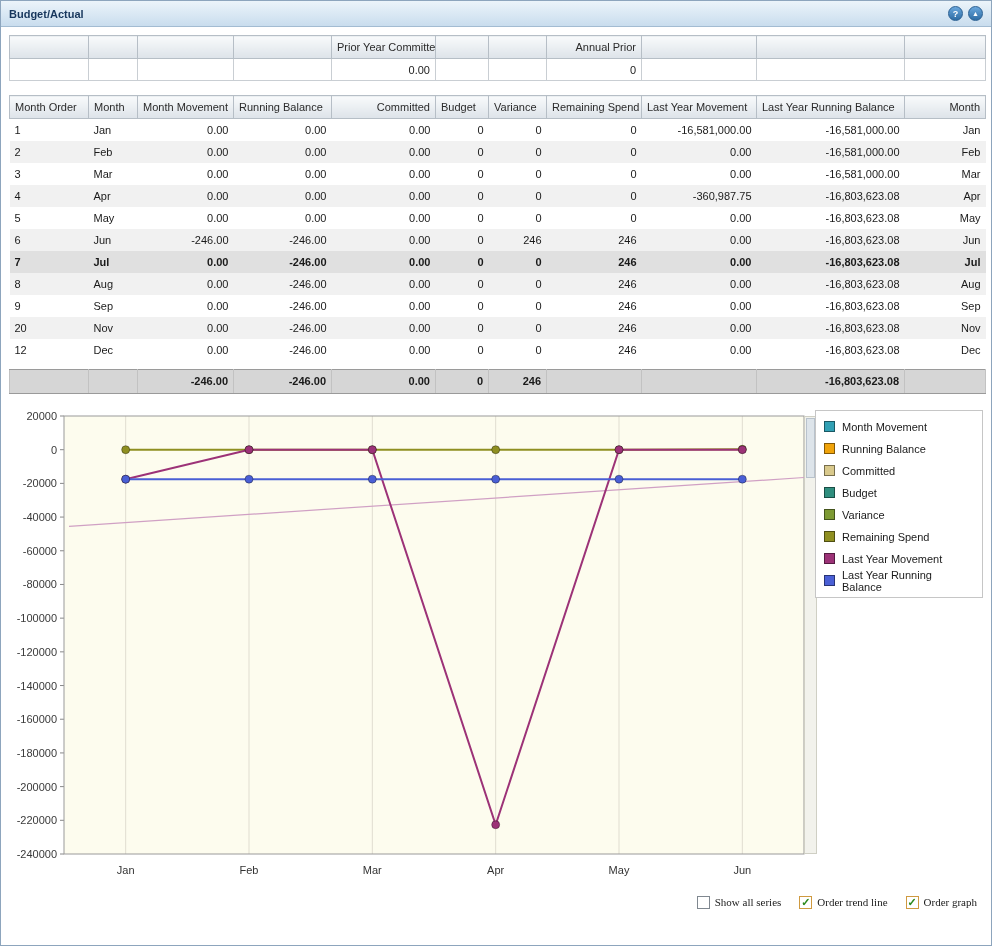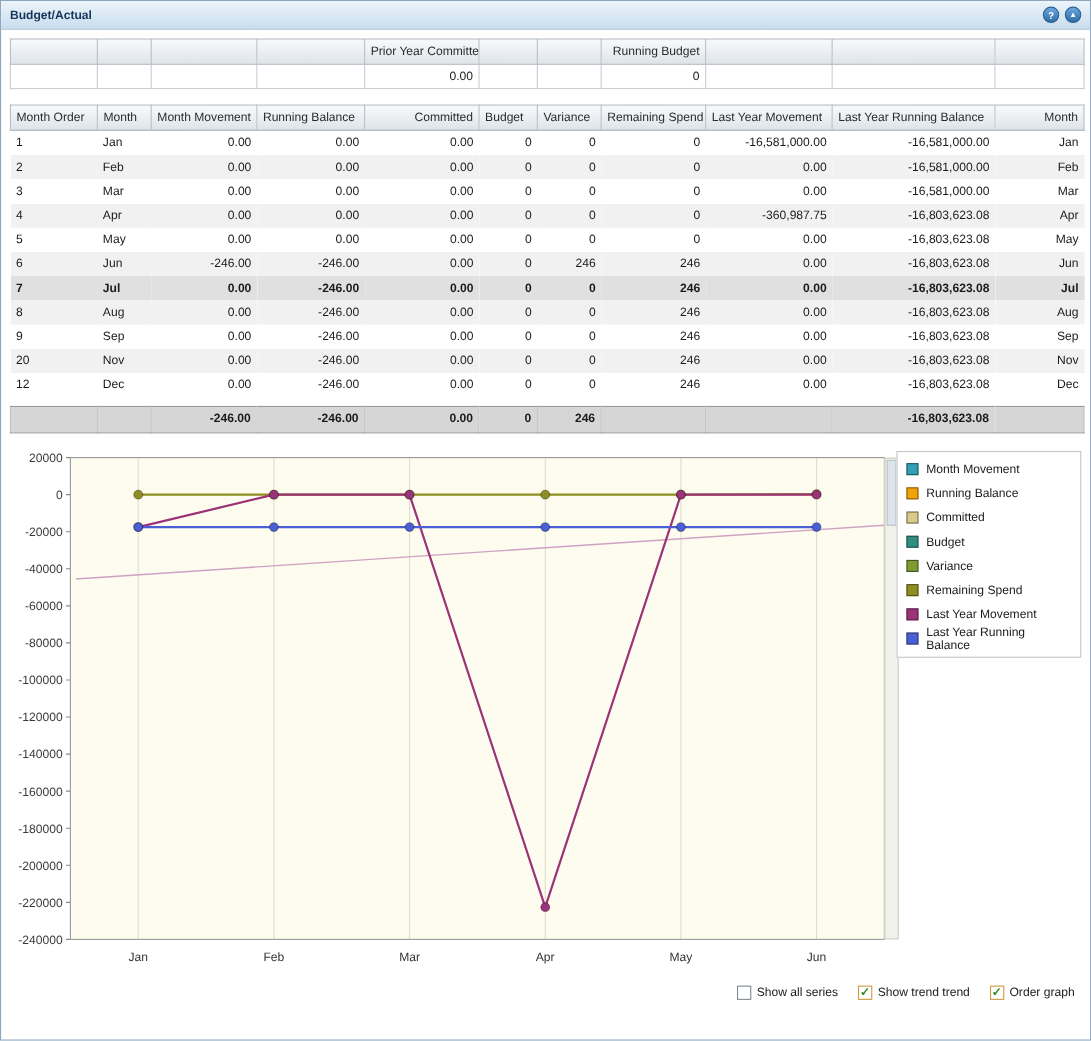--- a/index.html
+++ b/index.html
@@ -56,20 +56,21 @@
     background:#fff;border:1px solid #c6c6c6;padding:5px 8px;
   }
   .legend-item{display:flex;align-items:center;height:22px}
   .legend-swatch{
     width:11px;height:11px;border:1px solid rgba(0,0,0,.45);
     margin-right:7px;flex:0 0 auto;
   }
   .controls{
     display:flex;justify-content:flex-end;gap:18px;align-items:center;
     padding:6px 6px 0 0;
+    font-family:Liberation Serif, serif;
   }
   .cb-wrap{display:flex;align-items:center;cursor:pointer}
   .cb{
     width:13px;height:13px;border:1px solid #808890;background:#fff;
     display:inline-flex;align-items:center;justify-content:center;
     color:#2d8a1e;font-size:11px;font-weight:bold;margin-right:5px;line-height:1;
   }
   .cb.checked{border-color:#cf9a40}
 </style>
 </head>
@@ -100,21 +101,21 @@
       </colgroup>
     <tbody>
       <tr id="summary-header-row">
           <td class="sum-h a-r"></td>
           <td class="sum-h a-r"></td>
           <td class="sum-h a-r"></td>
           <td class="sum-h a-r"></td>
           <td class="sum-h a-r">Prior Year Committed</td>
           <td class="sum-h a-r"></td>
           <td class="sum-h a-r"></td>
-          <td class="sum-h a-r">Running Budget</td>
+          <td class="sum-h a-r">Annual Prior</td>
           <td class="sum-h a-r"></td>
           <td class="sum-h a-r"></td>
           <td class="sum-h a-r"></td>
         </tr>
       <tr id="summary-value-row">
           <td class="sum-v a-r"></td>
           <td class="sum-v a-r"></td>
           <td class="sum-v a-r"></td>
           <td class="sum-v a-r"></td>
           <td class="sum-v a-r">0.00</td>
@@ -441,21 +442,21 @@
       </div>
   </div>
 
   <div class="controls" id="controls">
       <span class="cb-wrap">
         <span class="cb"></span>
         <span>Show all series</span>
       </span>
       <span class="cb-wrap">
         <span class="cb checked">✓</span>
-        <span>Show trend trend</span>
+        <span>Order trend line</span>
       </span>
       <span class="cb-wrap">
         <span class="cb checked">✓</span>
         <span>Order graph</span>
       </span>
     </div>
 
 </div>
 
 </body></html>

